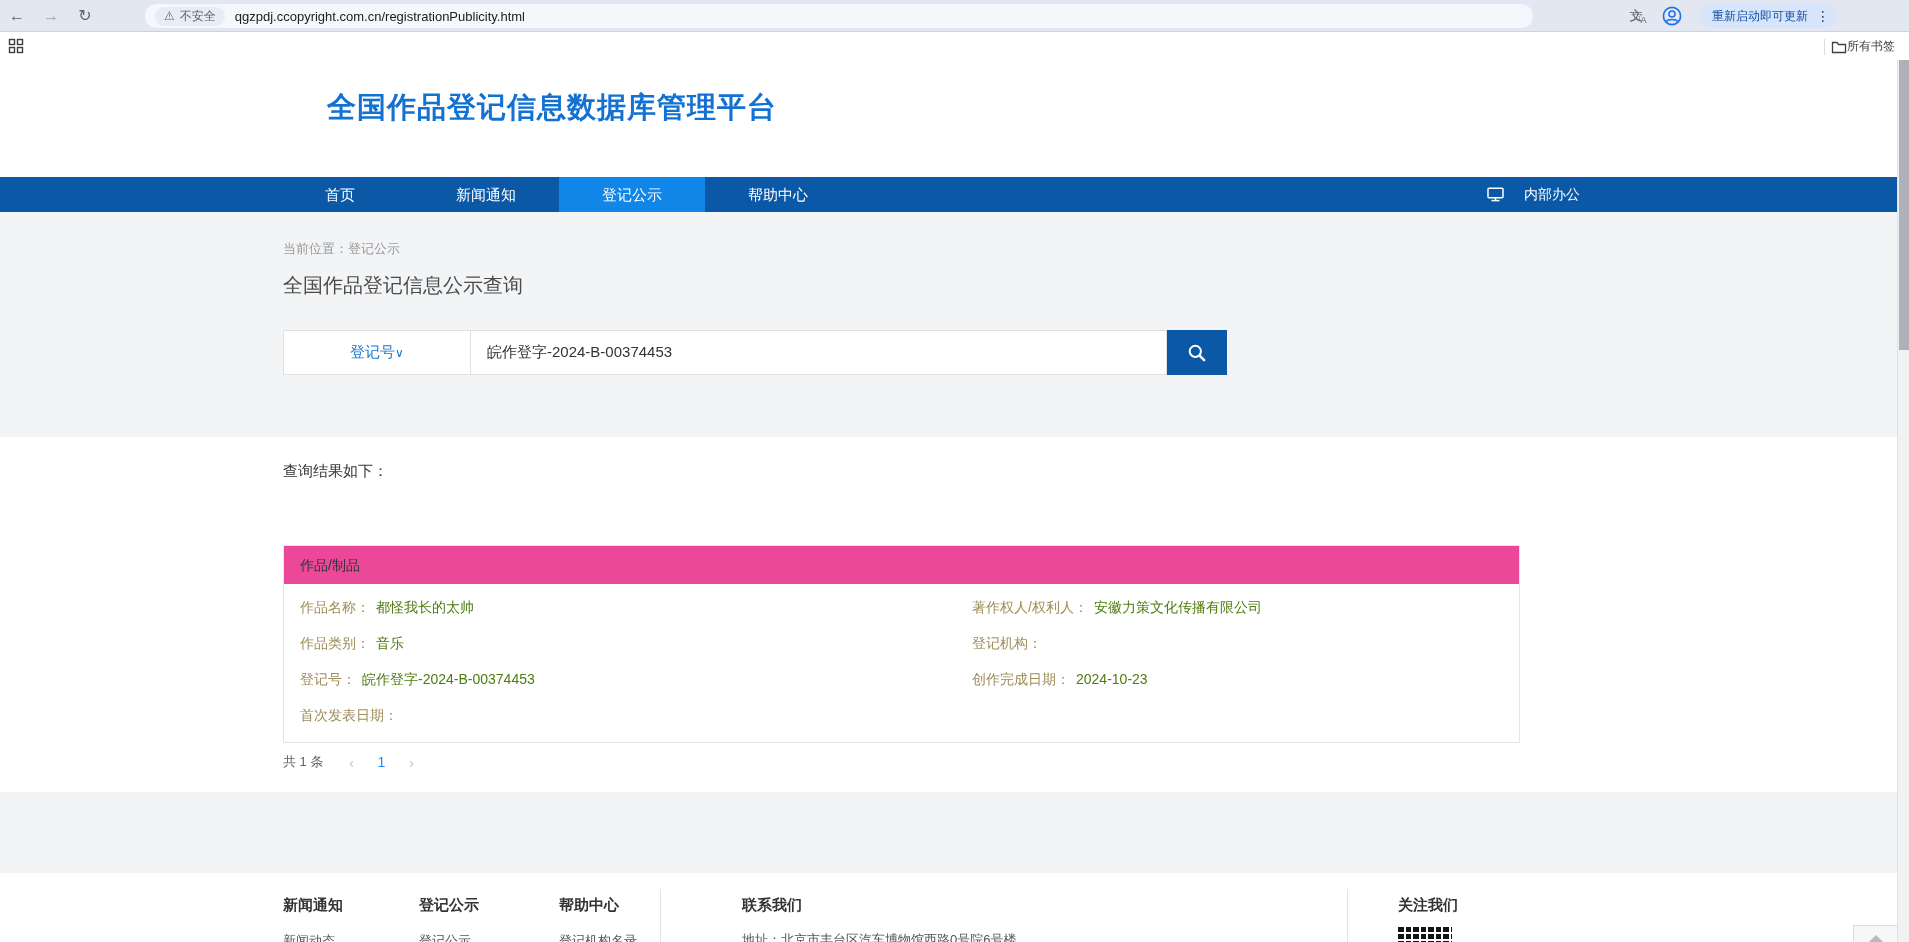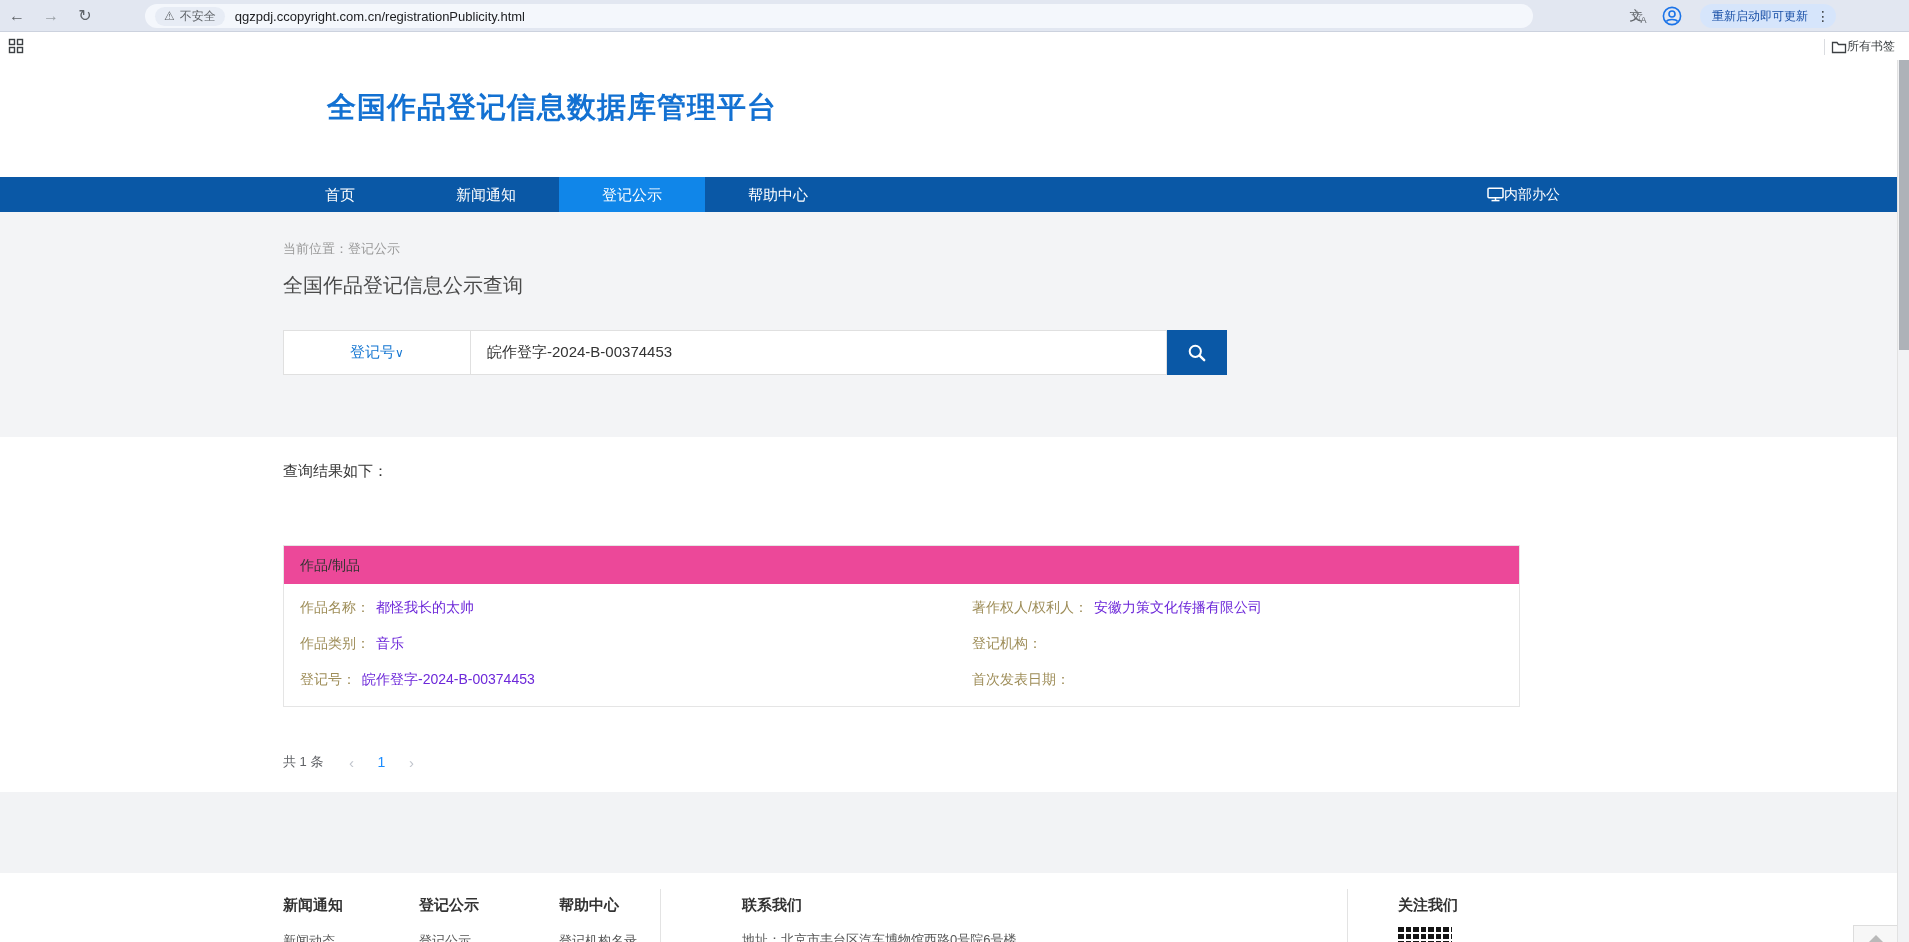--- a/index.html
+++ b/index.html
@@ -58,21 +58,21 @@
     position:absolute; top:177px; left:0; width:1897px; height:35px; background:#0a58a6;
   }
   .nav-items { margin-left:267px; display:flex; height:35px; }
   .nav-item {
     width:146px; height:35px; line-height:35px; text-align:center;
     color:#fff; font-size:15px; cursor:pointer;
   }
   .nav-item.active { background:#1086e9; }
   .nav-right {
     position:absolute; left:1487px; top:0; height:35px;
-    display:flex; align-items:center; gap:0; color:#fff; font-size:14px; cursor:pointer;
+    display:flex; align-items:center; gap:20px; color:#fff; font-size:14px; cursor:pointer;
   }
 
   
   .search-section {
     position:absolute; top:212px; left:0; width:1897px; height:225px; background:#f3f4f6;
   }
   .breadcrumb { position:absolute; left:283px; top:28px; font-size:13px; color:#9a9a9a; }
   .section-heading { position:absolute; left:283px; top:60px; font-size:20px; font-weight:400; color:#4a4a4a; }
   .search-bar { position:absolute; left:283px; top:118px; height:45px; display:flex; }
   .filter-box {
@@ -97,21 +97,21 @@
     position:absolute; left:283px; top:545px; width:1237px;
     border:1px solid #e5e5e5; background:#fff;
   }
   .card-header {
     height:38px; line-height:38px; background:#ec4899;
     padding-left:16px; font-size:14px; color:#333;
   }
   .card-grid { display:grid; grid-template-columns:672px auto; padding:5px 0 9px; }
   .field { height:36px; line-height:36px; padding-left:16px; font-size:14px; white-space:nowrap; }
   .field .lbl { color:#9e8d58; }
-  .field .val { color:#6d28d9; margin-left:6px; }
+  .field .val { color:#4d7c0f; margin-left:6px; }
 
   .pagination {
     position:absolute; left:283px; top:753px; display:flex; align-items:center;
     font-size:13px; color:#606266;
   }
   .pg-total { margin-right:13px; }
   .pg-arrow { color:#c0c4cc; font-size:15px; width:30px; text-align:center; cursor:pointer; }
   .pg-page { color:#1a8cff; font-size:14px; width:30px; text-align:center; cursor:pointer; }
 
   .gray-band { position:absolute; top:792px; left:0; width:1897px; height:81px; background:#f2f3f5; }
@@ -238,20 +238,21 @@
 <div class="results-intro">查询结果如下：</div>
 
 <div class="result-card">
   <div class="card-header">作品/制品</div>
   <div class="card-grid">
       <div class="field"><span class="lbl">作品名称：</span><span class="val">都怪我长的太帅</span></div>
       <div class="field"><span class="lbl">著作权人/权利人：</span><span class="val">安徽力策文化传播有限公司</span></div>
       <div class="field"><span class="lbl">作品类别：</span><span class="val">音乐</span></div>
       <div class="field"><span class="lbl">登记机构：</span><span class="val"></span></div>
       <div class="field"><span class="lbl">登记号：</span><span class="val">皖作登字-2024-B-00374453</span></div>
+      <div class="field"><span class="lbl">创作完成日期：</span><span class="val">2024-10-23</span></div>
       <div class="field"><span class="lbl">首次发表日期：</span><span class="val"></span></div>
     </div>
 </div>
 
 <div class="pagination">
   <span class="pg-total">共 1 条</span>
   <span class="pg-arrow">‹</span>
   <span class="pg-page">1</span>
   <span class="pg-arrow">›</span>
 </div>

